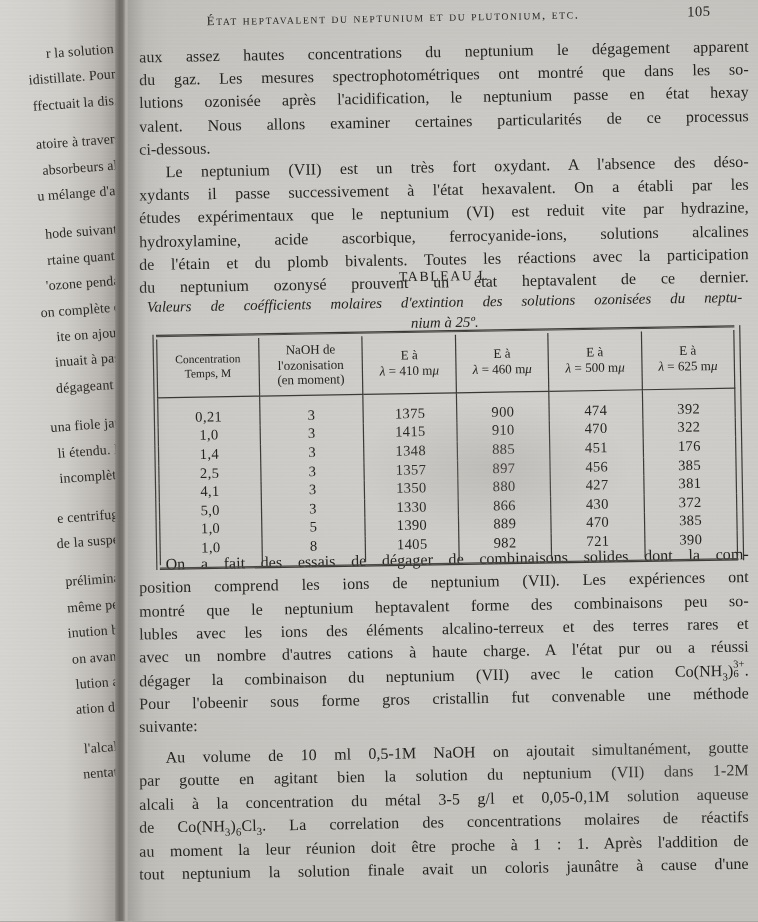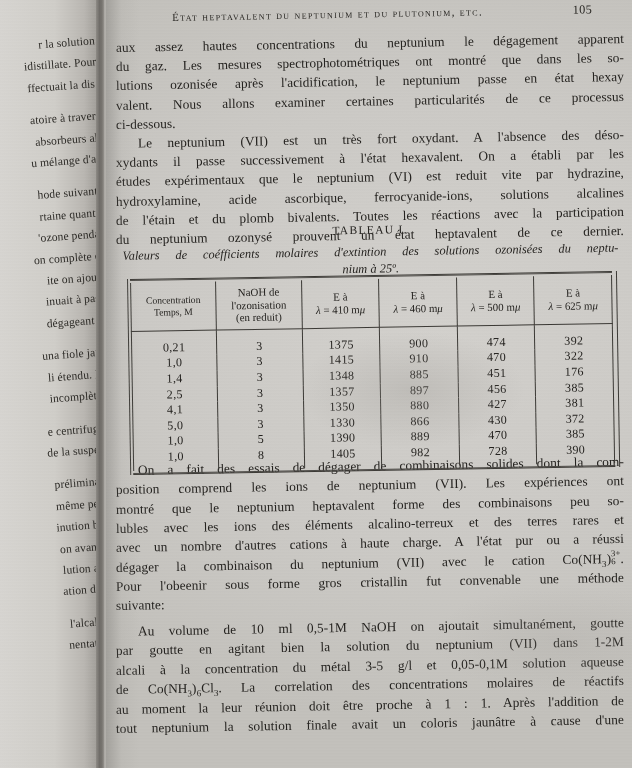--- a/index.html
+++ b/index.html
@@ -304,21 +304,21 @@
         <table class="tbl">
           <thead>
             <tr>
               <th class="c1">
                 <span>Concentration</span><br>
                 <span>Temps, M</span>
               </th>
               <th>
                 <span>NaOH de</span><br>
                 <span>l'ozonisation</span><br>
-                <span>(en reduit)</span>
+                <span>(en moment)</span>
               </th>
               <th>
                 E à<br><span class="lam">λ</span> = 410 m<span class="lam">μ</span>
               </th>
               <th>
                 E à<br><span class="lam">λ</span> = 460 m<span class="lam">μ</span>
               </th>
               <th>
                 E à<br><span class="lam">λ</span> = 500 m<span class="lam">μ</span>
               </th>
@@ -382,21 +382,21 @@
                 <td>1390</td>
                 <td>889</td>
                 <td>470</td>
                 <td>385</td>
               </tr>
               <tr>
                 <td>1,0</td>
                 <td>8</td>
                 <td>1405</td>
                 <td>982</td>
-                <td>728</td>
+                <td>721</td>
                 <td>390</td>
               </tr>
             </tbody>
         </table>
         <div class="tbl-outer-bot2"></div>
         <div class="tbl-outer-bot"></div>
         <div class="tbl-sides"></div>
       </div>
 
     </div>

